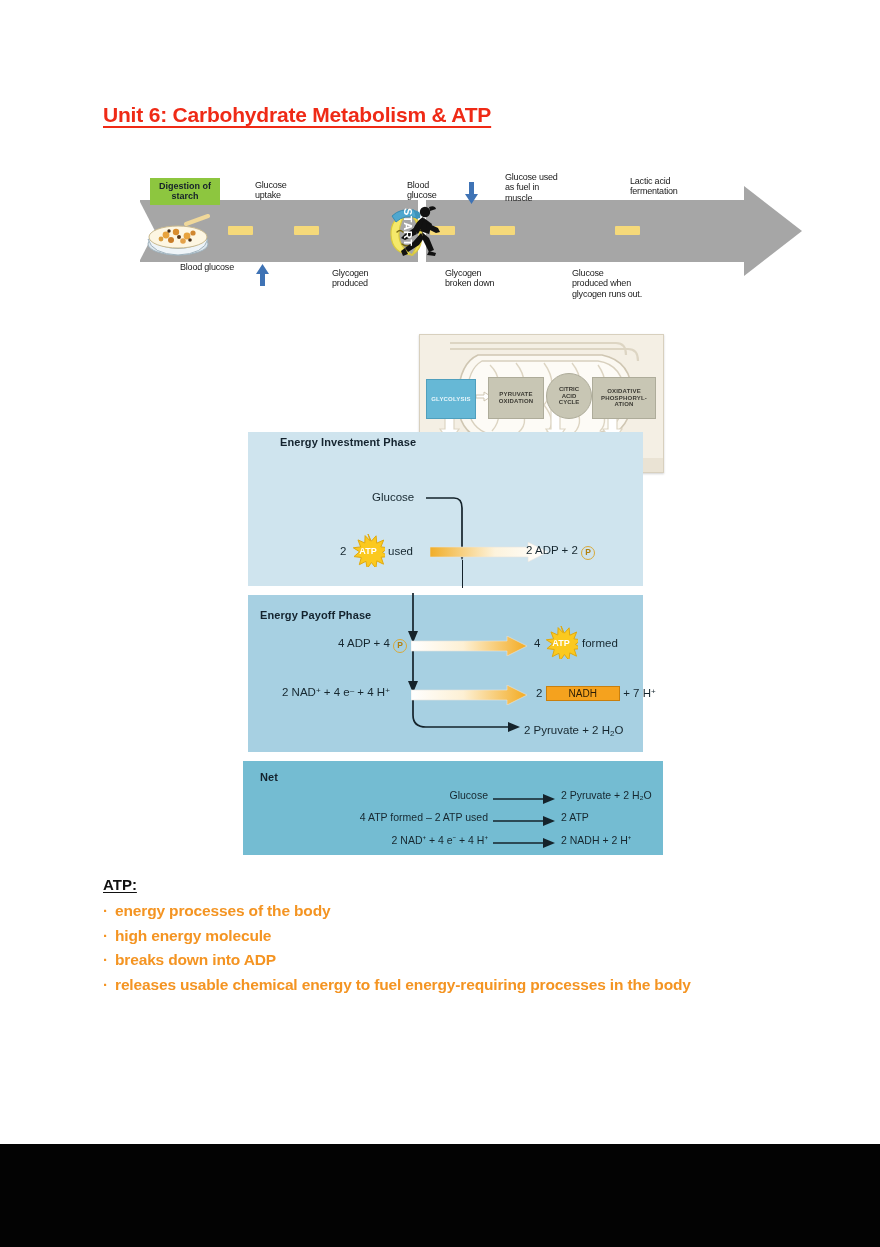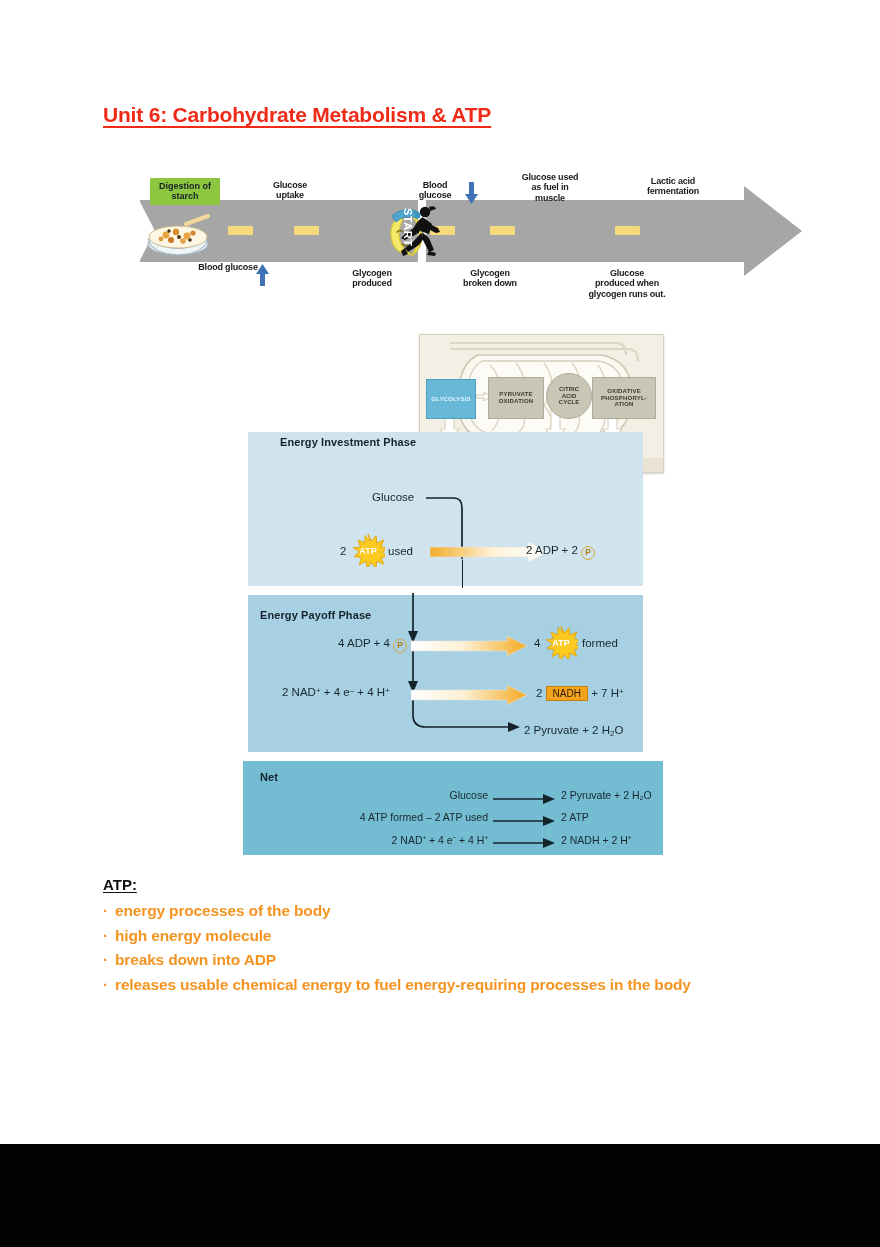--- a/index.html
+++ b/index.html
@@ -45,22 +45,22 @@
   }
   .rt-gap{
     position:absolute;top:0;width:8px;height:62px;background:#ffffff;
   }
   .rt-dash{
     position:absolute;top:26px;width:25px;height:9px;
     background:#f5d97a;border-radius:1px;
   }
   .rt-toplabel,.rt-botlabel{
     position:absolute;
-    font-size:9px;font-weight:bold;color:#1a1a1a;
-    text-align:center;line-height:1.15;
+    font-size:9px;font-weight:normal;color:#1a1a1a;
+    text-align:left;line-height:1.15;
     letter-spacing:-0.2px;
   }
   .grn-box{
     position:absolute;
     background:#8dc63f;
     padding:3px 6px;
     font-size:9px;font-weight:bold;color:#16202b;
     text-align:center;line-height:1.15;
   }
   .arrow-up,.arrow-down{
@@ -144,21 +144,21 @@
   .chem sup{font-size:8px;vertical-align:3px;}
   .pcirc{
     display:inline-block;width:12px;height:12px;line-height:11px;
     border:1.3px solid #d8a93a;border-radius:50%;
     color:#b07f10;font-size:8.5px;font-weight:bold;text-align:center;
     vertical-align:-1px;background:transparent;
   }
   .nadh-box{
     display:inline-block;
     background:#f5a21e;border:1px solid #c97f0d;
-    padding:1px 6px;font-size:10px;color:#2b1d05;font-weight:normal;
+    padding:1px 22px;font-size:10px;color:#2b1d05;font-weight:normal;
     vertical-align:0px;
   }
   .atp-burst{position:absolute;width:34px;height:34px;}
   .gradarrow{position:absolute;}
   .vline{position:absolute;background:#15232b;width:1.6px;}
 
   
   #atp-heading{
     position:absolute;left:103px;top:876px;
     font-size:15px;font-weight:bold;color:#111;

